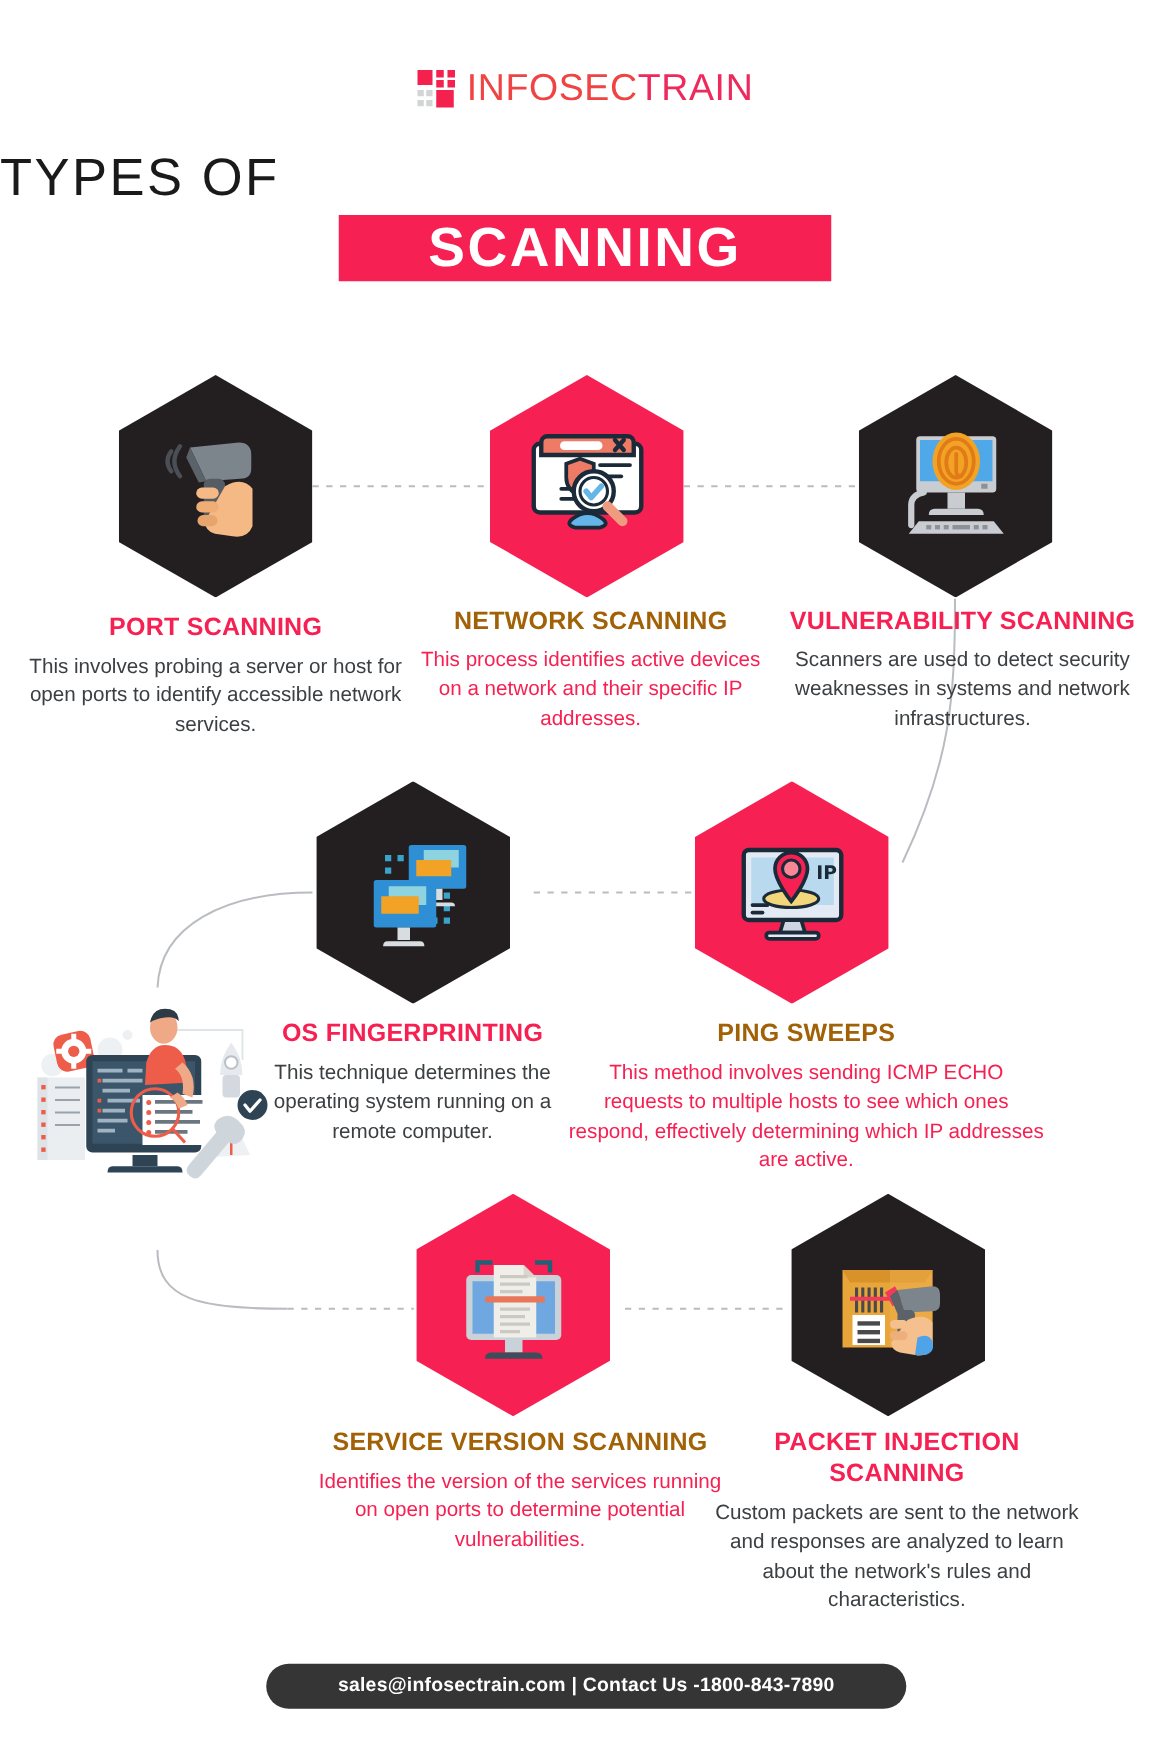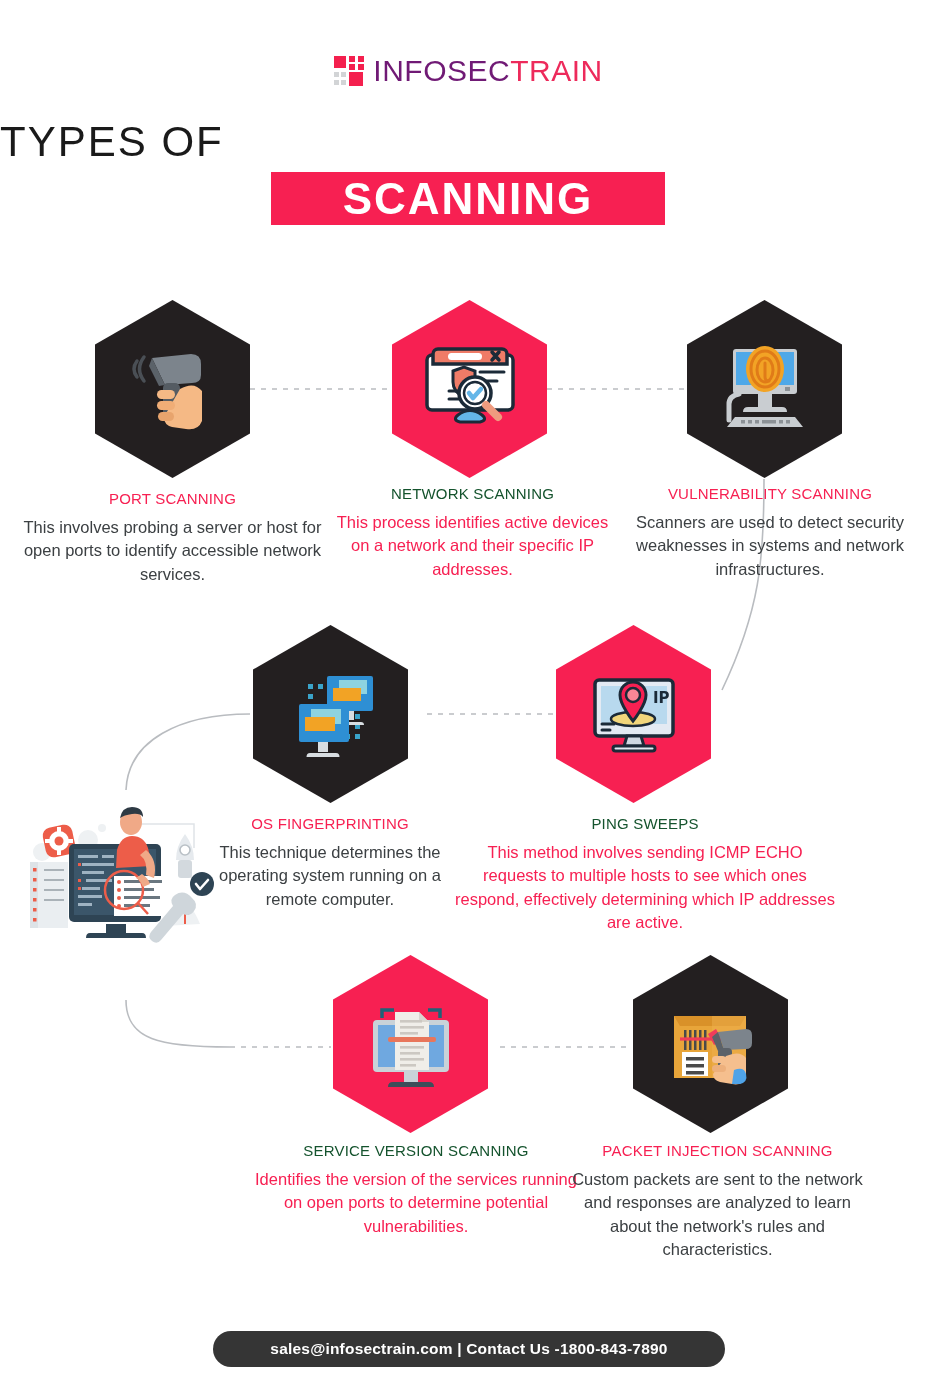--- a/index.html
+++ b/index.html
@@ -24,21 +24,21 @@
   .lm-tr1{left:15px;top:0;width:6px;height:6px;background:#F4204E;}
   .lm-tr2{left:24px;top:0;width:6px;height:6px;background:#F4204E;}
   .lm-tr3{left:15px;top:8px;width:6px;height:6px;background:#F4204E;}
   .lm-tr4{left:24px;top:8px;width:6px;height:6px;background:#F4204E;}
   .lm-bl1{left:0;top:16px;width:5px;height:5px;background:#d2d4d6;}
   .lm-bl2{left:7px;top:16px;width:5px;height:5px;background:#d2d4d6;}
   .lm-bl3{left:0;top:24px;width:5px;height:5px;background:#d2d4d6;}
   .lm-bl4{left:7px;top:24px;width:5px;height:5px;background:#d2d4d6;}
   .lm-br{left:15px;top:16px;width:14px;height:14px;background:#F4204E;}
   .logo-text{font-size:30px;letter-spacing:.5px;font-weight:400;line-height:1;}
-  .logo-text .dark{color:#701a75;margin-top:43px;}
+  .logo-text .dark{color:#ef4444;margin-top:43px;}
   .logo-text .red{color:#ED2A5B;}
 
   .title-top{
     position:absolute;top:118px;left:0;width:937px;text-align:left;
     font-size:42px;letter-spacing:2px;color:#1a1a1a;font-weight:400;
   }
   .title-band{
     position:absolute;top:172px;left:271px;width:394px;height:53px;
     background:#F72052;display:flex;align-items:center;justify-content:center;
   }
@@ -55,27 +55,27 @@
     clip-path:polygon(50% 0%,100% 25%,100% 75%,50% 100%,0% 75%,0% 25%);
     display:flex;align-items:center;justify-content:center;
   }
   .hex.dark{background:#231F20;}
   .hex.red{background:#F72052;}
   .hex svg{display:block;}
 
   
   .card{position:absolute;text-align:center;}
   .card h3{
-    margin:0 0 7px 0;font-size:15px;font-weight:normal;letter-spacing:.2px;line-height:1.25;
+    margin:0 0 7px 0;font-size:20px;font-weight:bold;letter-spacing:.2px;line-height:1.25;
   }
   .card p{
     margin:0;font-size:16.5px;line-height:1.42;
   }
   .t-red{color:#F72052;}
-  .t-dark{color:#14532d;}
+  .t-dark{color:#a16207;}
   .b-dark{color:#3c4043;}
   .b-red{color:#F72052;}
 
   
   .footer{
     position:absolute;left:213px;top:1331px;width:512px;height:36px;
     background:#353535;border-radius:18px;
     display:flex;align-items:center;justify-content:center;
   }
   .footer span{color:#ffffff;font-size:15.5px;font-weight:bold;letter-spacing:.2px;}

